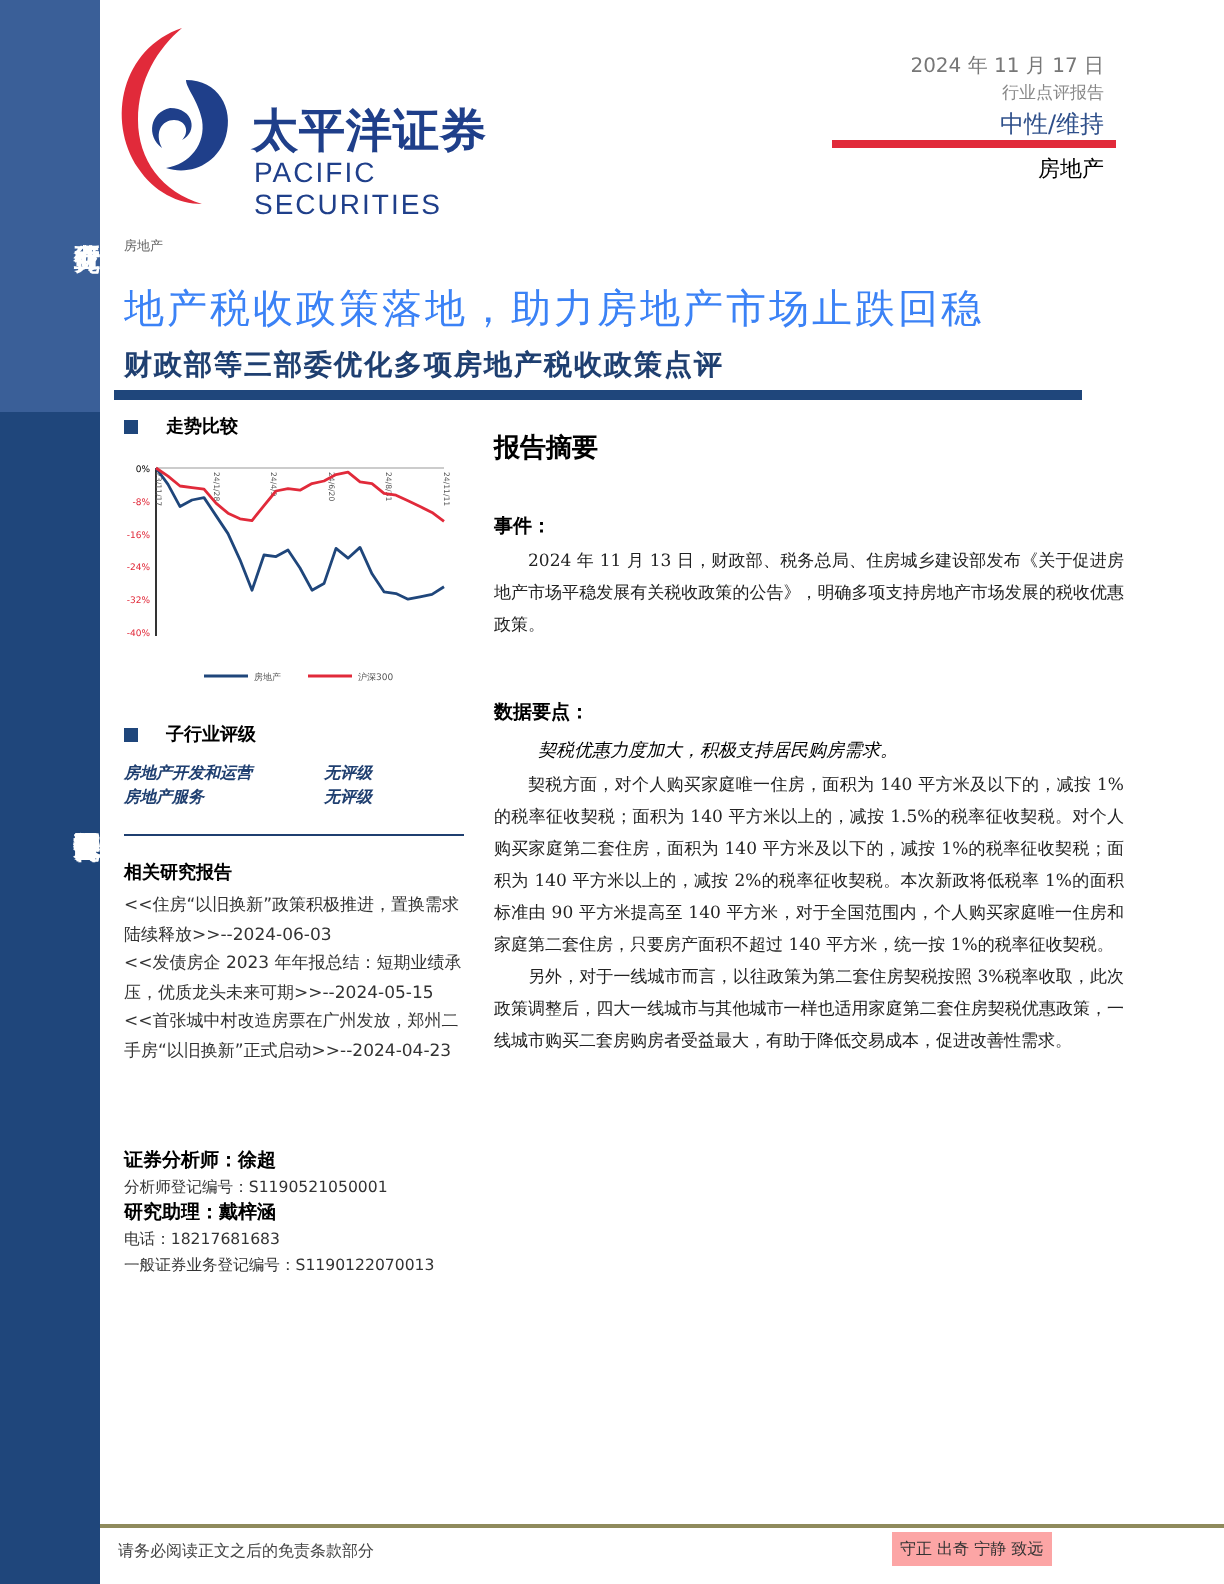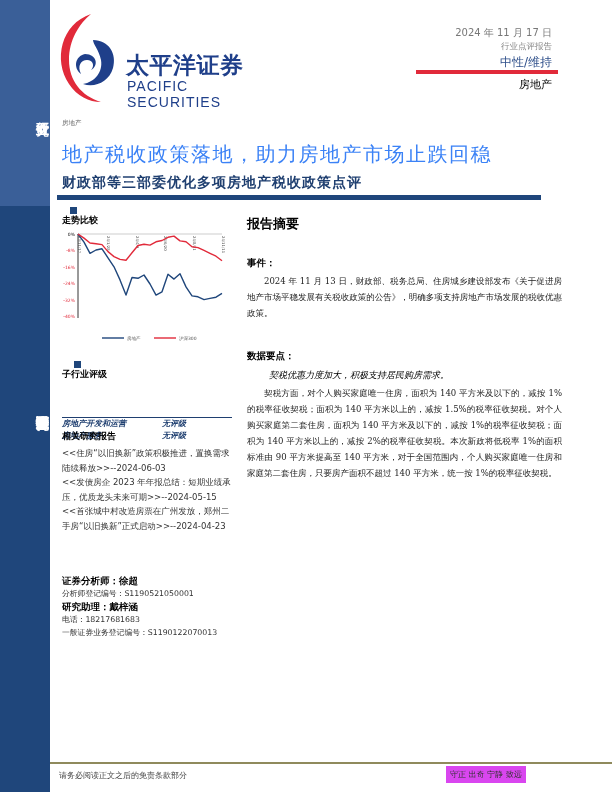--- a/index.html
+++ b/index.html
@@ -26,26 +26,26 @@
   .hdr-redline { position: absolute; left: 416px; top: 70px; width: 142px; height: 4px; background: #e12a3a; }
   .hdr-sector { position: absolute; right: 60px; top: 77px; font-family: "DejaVu Sans", sans-serif; font-size: 11px; color: #000; }
 
   
   .crumb { position: absolute; left: 62px; top: 119px; font-family: "DejaVu Sans", sans-serif; font-size: 6.5px; color: #666; }
   .title { position: absolute; left: 62px; top: 141px; font-size: 20px; font-family: "DejaVu Serif", serif; color: #3b82f6; letter-spacing: 1.5px; white-space: nowrap; }
   .subtitle { position: absolute; left: 62px; top: 174px; font-size: 14px; font-family: "DejaVu Serif", serif; color: #1f3f70; letter-spacing: 1px; white-space: nowrap; font-weight: bold; }
   .title-bar { position: absolute; left: 57px; top: 195px; width: 484px; height: 5px; background: #1f467b; }
 
   
-  .sec-head { position: absolute; left: 62px; font-size: 9px; font-weight: bold; font-family: "DejaVu Serif", serif; display: flex; align-items: center; flex-direction: column; }
+  .sec-head { position: absolute; left: 62px; font-size: 9px; font-weight: bold; font-family: "DejaVu Serif", serif; display: flex; align-items: center; }
   .sq { width: 7px; height: 7px; background: #1f467b; margin-right: 14px; display: inline-block; }
 
   .chart { position: absolute; left: 62px; top: 228px; width: 172px; height: 118px; }
 
-  .sub-table { position: absolute; left: 62px; top: 380px; width: 170px; font-size: 8px; font-weight: bold; font-style: italic; font-family: "DejaVu Serif", serif; color: #1f3f70; margin-top: 37px; }
+  .sub-table { position: absolute; left: 62px; top: 380px; width: 170px; font-size: 8px; font-weight: bold; font-style: italic; font-family: "DejaVu Serif", serif; color: #1f3f70; }
   .sub-row { display: flex; justify-content: space-between; line-height: 12px; }
   .sub-row .n { width: 90px; }
   .sub-row .r { width: 70px; }
   .sub-line { position: absolute; left: 62px; top: 417px; width: 170px; height: 1px; background: #1f3f70; }
 
   .related-head { position: absolute; left: 62px; top: 430px; font-size: 9px; font-weight: bold; font-family: "DejaVu Serif", serif; }
   .related-list { position: absolute; left: 62px; top: 446px; width: 172px; font-size: 8.5px; line-height: 14.6px; color: #333; font-family: "DejaVu Sans", sans-serif; }
   .related-list div { word-break: break-all; }
 
   .analyst { position: absolute; left: 62px; top: 574px; width: 175px; font-family: "DejaVu Sans", sans-serif; font-size: 7.8px; line-height: 12.3px; color: #333; }
@@ -58,21 +58,21 @@
   .para { font-size: 8.5px; line-height: 16px; color: #222; text-align: justify; }
   .event-body { top: 273px; }
   .points-head { top: 350px; font-size: 9.5px; font-weight: bold; }
   .points-sub { top: 369px; left: 269px; width: 290px; font-size: 9px; font-weight: normal; font-style: italic; }
   .points-body { top: 385px; }
   .indent { text-indent: 2em; }
 
   
   .footer-line { position: absolute; left: 50px; top: 762px; width: 562px; height: 2px; background: #8f8a5c; }
   .footer-left { position: absolute; left: 59px; top: 770px; font-size: 8px; color: #444; font-family: "DejaVu Serif", serif; }
-  .footer-right { position: absolute; left: 446px; top: 766px; padding: 3px 4px; font-size: 8px; color: #333; background: #d946ef; font-family: "DejaVu Serif", serif; }
+  .footer-right { position: absolute; left: 446px; top: 766px; padding: 3px 4px; font-size: 8px; color: #333; background: #fca5a5; font-family: "DejaVu Serif", serif; }
 </style>
 </head>
 <body>
 
 <div class="sidebar-top"></div>
 <div class="sidebar-bottom"></div>
 <div class="side-label top">行业研究</div>
 <div class="side-label bottom">太平洋证券股份有限公司证券研究报告</div>
 
 <div class="logo">
@@ -155,17 +155,18 @@
   <div>一般证券业务登记编号：S1190122070013</div>
 </div>
 
 <div class="right abstract-head">报告摘要</div>
 <div class="right event-head">事件：</div>
 <div class="right para indent event-body">2024 年 11 月 13 日，财政部、税务总局、住房城乡建设部发布《关于促进房地产市场平稳发展有关税收政策的公告》，明确多项支持房地产市场发展的税收优惠政策。</div>
 <div class="right points-head">数据要点：</div>
 <div class="right points-sub">契税优惠力度加大，积极支持居民购房需求。</div>
 <div class="right points-body">
   <div class="para indent">契税方面，对个人购买家庭唯一住房，面积为 140 平方米及以下的，减按 1%的税率征收契税；面积为 140 平方米以上的，减按 1.5%的税率征收契税。对个人购买家庭第二套住房，面积为 140 平方米及以下的，减按 1%的税率征收契税；面积为 140 平方米以上的，减按 2%的税率征收契税。本次新政将低税率 1%的面积标准由 90 平方米提高至 140 平方米，对于全国范围内，个人购买家庭唯一住房和家庭第二套住房，只要房产面积不超过 140 平方米，统一按 1%的税率征收契税。</div>
+  <div class="para indent">另外，对于一线城市而言，以往政策为第二套住房契税按照 3%税率收取，此次政策调整后，四大一线城市与其他城市一样也适用家庭第二套住房契税优惠政策，一线城市购买二套房购房者受益最大，有助于降低交易成本，促进改善性需求。</div>
 </div>
 
 <div class="footer-line"></div>
 <div class="footer-left">请务必阅读正文之后的免责条款部分</div>
 <div class="footer-right">守正 出奇 宁静 致远</div>
 
 </body></html>

